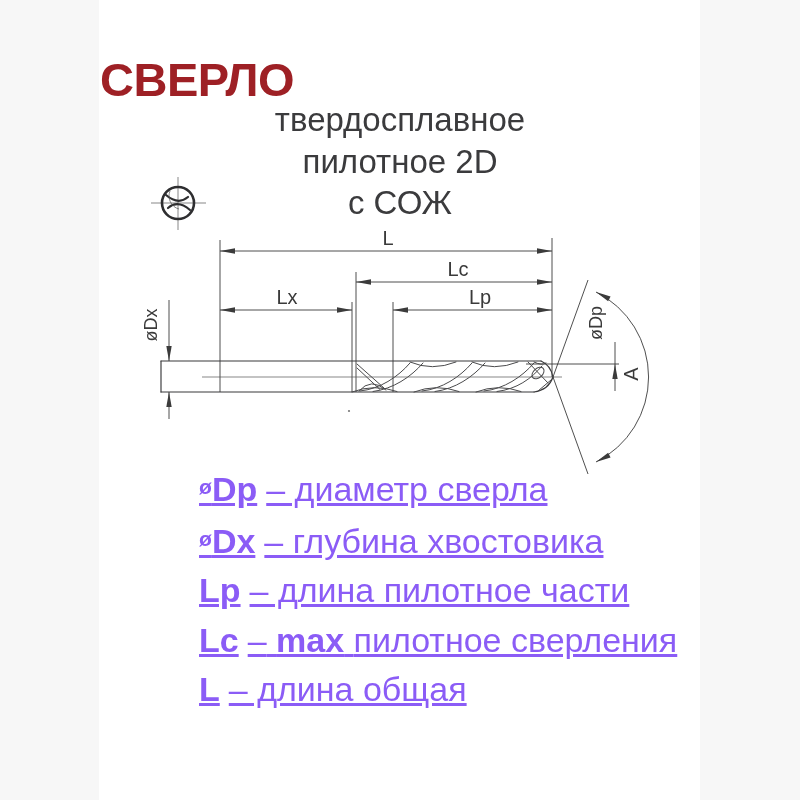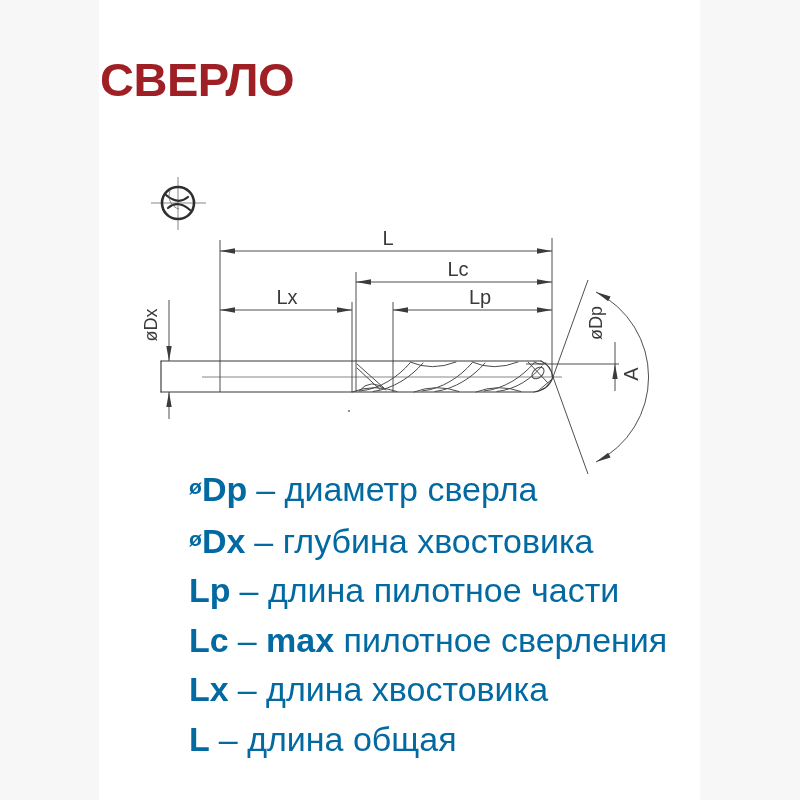--- a/index.html
+++ b/index.html
@@ -3,42 +3,47 @@
 <meta charset="utf-8">
 <style>
   html,body{margin:0;padding:0;background:#f7f7f7;}
   .stage{position:relative;width:800px;height:800px;background:#f7f7f7;overflow:hidden;
          font-family:"Liberation Sans",sans-serif;color:#3b3b3d;}
   .panel{position:absolute;left:99px;top:0;width:601px;height:800px;background:#ffffff;}
   .title{position:absolute;left:100px;top:56px;width:600px;text-align:left;
          font-size:47px;font-weight:700;letter-spacing:-0.5px;line-height:47px;color:#9e2025;}
   .subtitle{position:absolute;left:100px;top:99px;width:600px;text-align:center;
             font-size:33px;line-height:41.5px;color:#3b3b3d;}
-  .legend{position:absolute;left:189px;top:462px;width:480px;font-size:34px;line-height:49.5px;
-          color:#0369a1;white-space:nowrap;}
+  .legend{position:absolute;left:199px;top:462px;width:480px;font-size:34px;line-height:49.5px;
+          color:#8b5cf6;white-space:nowrap;text-decoration:underline;}
   .legend .term{font-weight:700;margin-right:9px;}
   .legend .em{font-weight:700;text-align:right;}
   .legend .dia{font-size:0.62em;vertical-align:0.32em;font-weight:700;}
   svg.draw{position:absolute;left:100px;top:168px;}
   svg .ol{stroke:#38383a;fill:none;stroke-width:1.15;stroke-linecap:round;}
   svg .fl{stroke:#4a4a4c;fill:none;stroke-width:1;stroke-linecap:round;}
   svg .dim{stroke:#3b3b3b;fill:none;stroke-width:0.9;}
   svg .thin{stroke:#555;fill:none;stroke-width:0.7;}
   svg .arr{fill:#3b3b3b;stroke:none;}
   svg text{fill:#3a3a3a;font-family:"Liberation Sans",sans-serif;font-size:20px;}
   svg text.rot{font-size:18px;}
 </style>
 </head>
 <body>
 
 <div class="stage">
   <div class="panel"></div>
 
   <div class="title">СВЕРЛО</div>
 
+  <div class="subtitle">
+    <div>твердосплавное</div>
+    <div>пилотное 2D</div>
+    <div>с СОЖ</div>
+  </div>
 
   <svg class="draw" width="600" height="312" viewBox="100 168 600 312">
 
     <g>
       <line x1="151" y1="203" x2="206" y2="203" class="thin"></line>
       <line x1="178" y1="177" x2="178" y2="230" class="thin"></line>
       <circle cx="178" cy="203" r="16" fill="none" stroke="#2e2e30" stroke-width="2.6"></circle>
       <path d="M166,195 C173,201 181,203 188,197" stroke="#2e2e30" stroke-width="2.2" fill="none" stroke-linecap="round"></path>
       <path d="M190,210 C183,204 175,202 168,208" stroke="#2e2e30" stroke-width="2.2" fill="none" stroke-linecap="round"></path>
       <path d="M170,191 C167,198 171,207 179,209" class="thin"></path>
@@ -149,19 +154,16 @@
     </div>
     <div class="legend-row">
       <span class="term">Lp</span><span class="desc">– длина пилотное части</span>
     </div>
     <div class="legend-row">
       <span class="term">Lc</span><span class="desc"><span>–</span>
       <span class="em">max</span>
       <span>пилотное сверления</span></span>
     </div>
     <div class="legend-row">
-      <span class="term">Lx</span><span class="desc">– длина хвостовика</span>
-    </div>
-    <div class="legend-row">
       <span class="term">L</span><span class="desc">– длина общая</span>
     </div>
   </div>
 </div>
 
 </body></html>

